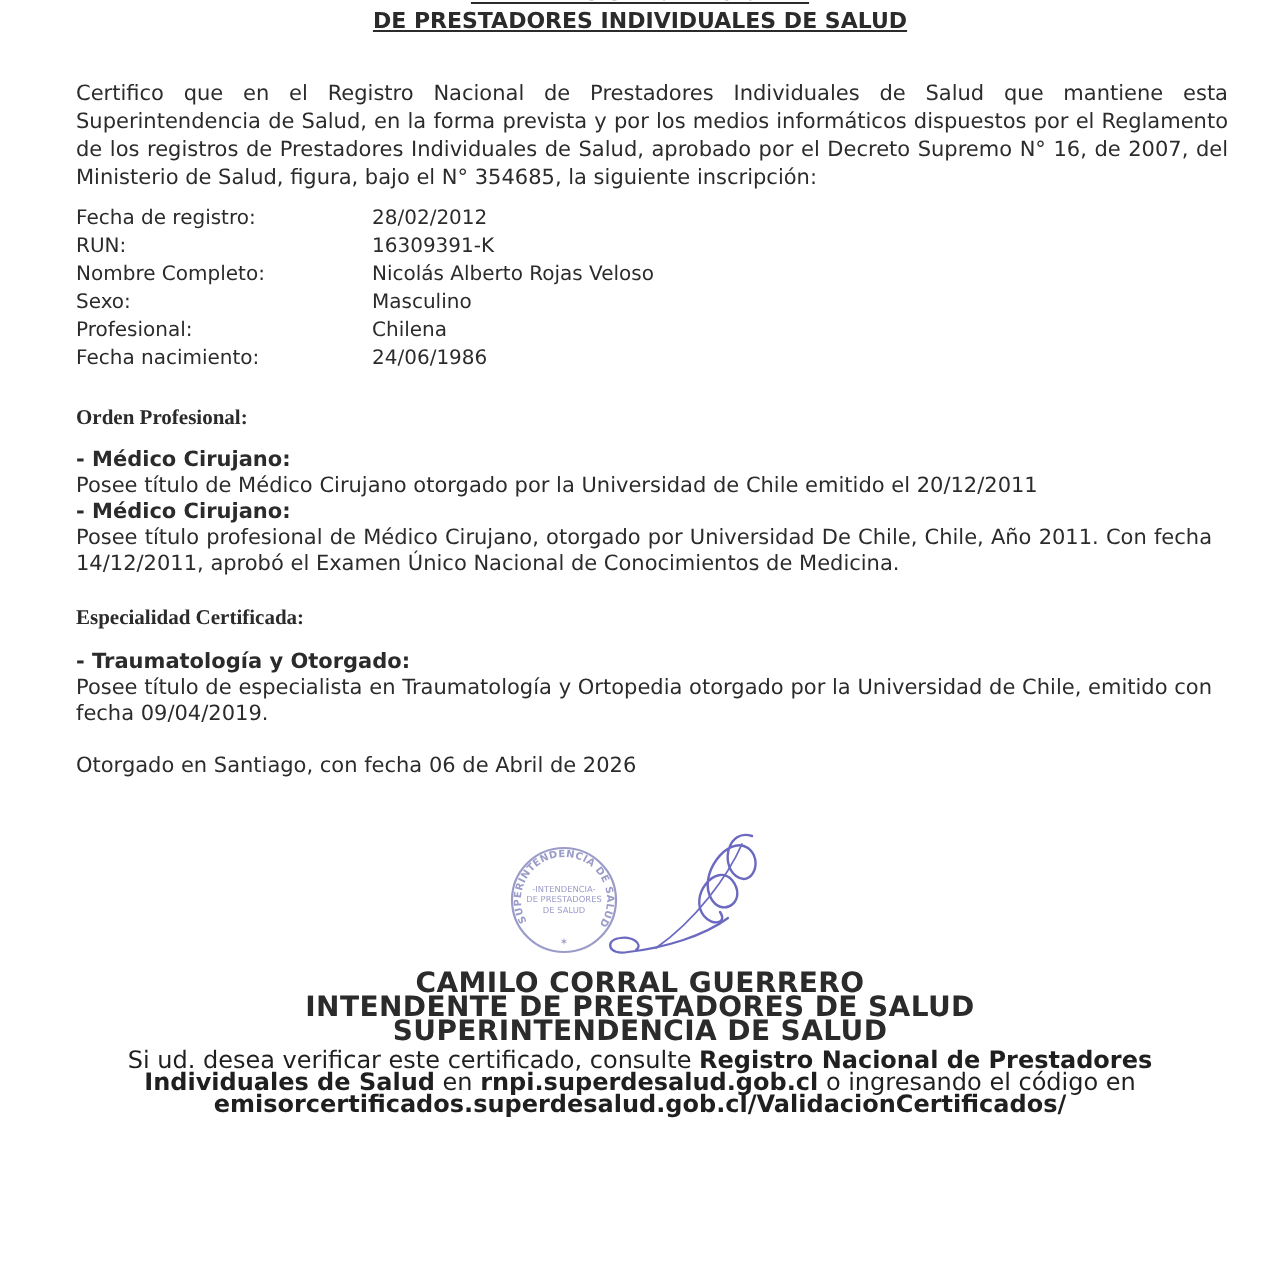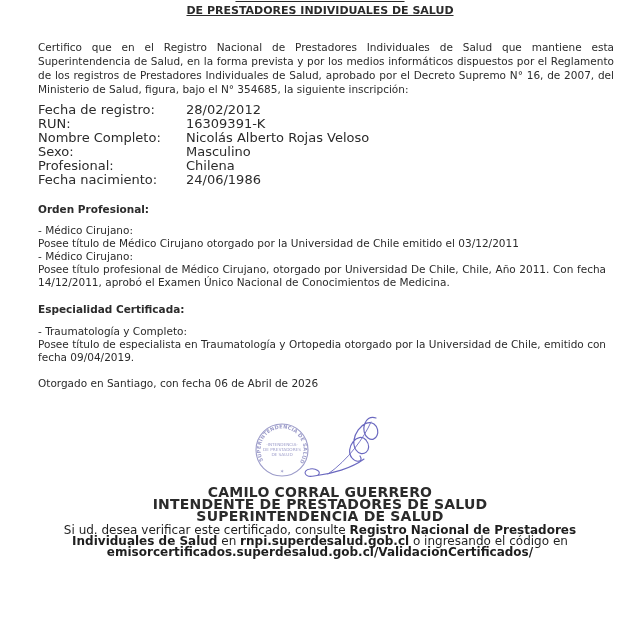--- a/index.html
+++ b/index.html
@@ -14,26 +14,26 @@
 
   .title { text-align: center; font-weight: bold; font-size: 11px; line-height: 14px; margin-top: -10px; }
   .title-line { text-decoration: underline; }
 
   .intro {
     margin: 22px 26px 0 38px;
     font-size: 10.5px; line-height: 14px;
     text-align: justify;
   }
 
-  .details { margin: 7px 0 0 38px; font-size: 13px; line-height: 14px; }
+  .details { margin: 7px 0 0 38px; font-size: 10px; line-height: 14px; }
   .details .lbl { display: inline-block; width: 148px; }
 
-  .sec-heading { margin: 16px 0 0 38px; font-size: 10.5px; font-weight: bold; line-height: 13px; }
+  .sec-heading { margin: 16px 0 0 38px; font-size: 10.5px; font-weight: bold; line-height: 13px; font-family: Liberation Serif, serif; }
   .sec-heading.second { margin-top: 14px; }
-  .entry-title { margin: 8px 0 0 38px; font-weight: normal; font-size: 10.5px; line-height: 13px; }
+  .entry-title { margin: 8px 0 0 38px; font-weight: bold; font-size: 10.5px; line-height: 13px; }
   .entry-title.tight { margin-top: 0; }
   .entry-title.gap9 { margin-top: 9px; }
   .entry-body { margin: 0 34px 0 38px; font-size: 10.5px; line-height: 13px; text-align: justify; }
 
   .issued { margin: 13px 4px 0 38px; font-size: 10.5px; line-height: 13px; }
 
   .stamp-area { position: relative; height: 96px; }
   .stamp-svg { position: absolute; left: 252px; top: 22px; }
 
   .sig-block { text-align: center; font-weight: bold; font-size: 14px; line-height: 12px; letter-spacing: 0.2px; }
@@ -70,27 +70,27 @@
       <span class="lbl">Profesional:</span><span class="val">Chilena</span>
     </div>
     <div class="row">
       <span class="lbl">Fecha nacimiento:</span><span class="val">24/06/1986</span>
     </div>
   </div>
 
   <div class="sec-heading">Orden Profesional:</div>
 
   <div class="entry-title">- Médico Cirujano:</div>
-  <p class="entry-body">Posee título de Médico Cirujano otorgado por la Universidad de Chile emitido el 03/12/2011</p>
+  <p class="entry-body">Posee título de Médico Cirujano otorgado por la Universidad de Chile emitido el 20/12/2011</p>
   <div class="entry-title tight">- Médico Cirujano:</div>
   <p class="entry-body">Posee título profesional de Médico Cirujano, otorgado por Universidad De Chile, Chile, Año 2011. Con fecha 14/12/2011, aprobó el Examen Único Nacional de Conocimientos de Medicina.</p>
 
   <div class="sec-heading second">Especialidad Certificada:</div>
 
-  <div class="entry-title gap9">- Traumatología y Completo:</div>
+  <div class="entry-title gap9">- Traumatología y Otorgado:</div>
   <p class="entry-body">Posee título de especialista en Traumatología y Ortopedia otorgado por la Universidad de Chile, emitido con fecha 09/04/2019.</p>
 
   <p class="issued">Otorgado en Santiago, con fecha 06 de Abril de 2026</p>
 
   <div class="stamp-area">
     <svg class="stamp-svg" width="150" height="68" viewBox="0 0 150 68">
 
       <g opacity="0.88">
         <circle cx="30" cy="38" r="26" fill="none" stroke-width="1.1" stroke="#8e8ec2"></circle>
         <path id="ringPath" d="M 11.4 48.75 A 21.5 21.5 0 1 1 48.6 48.75" fill="none"></path>

